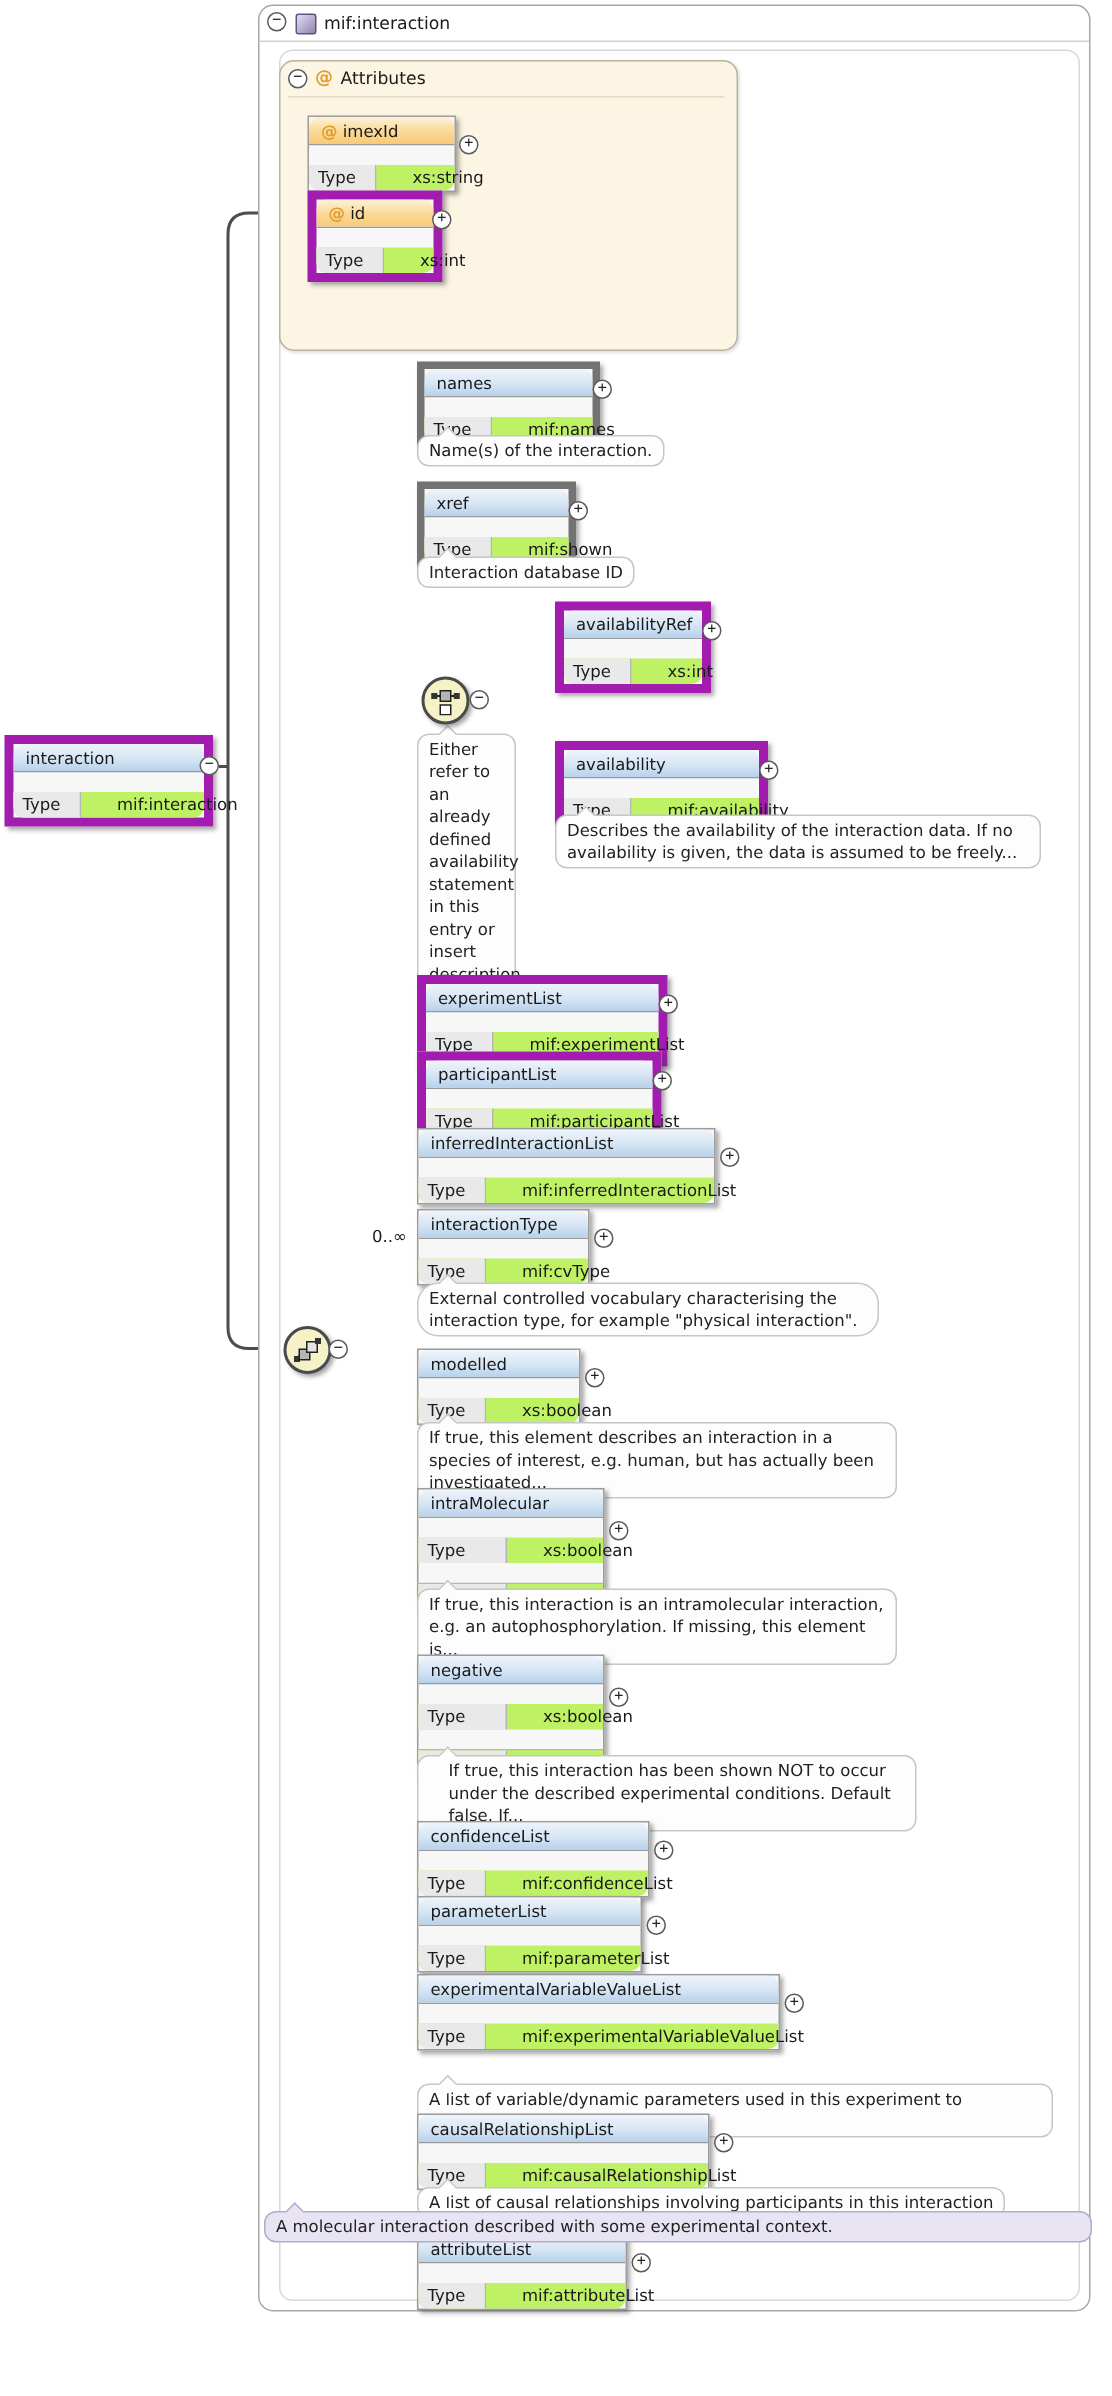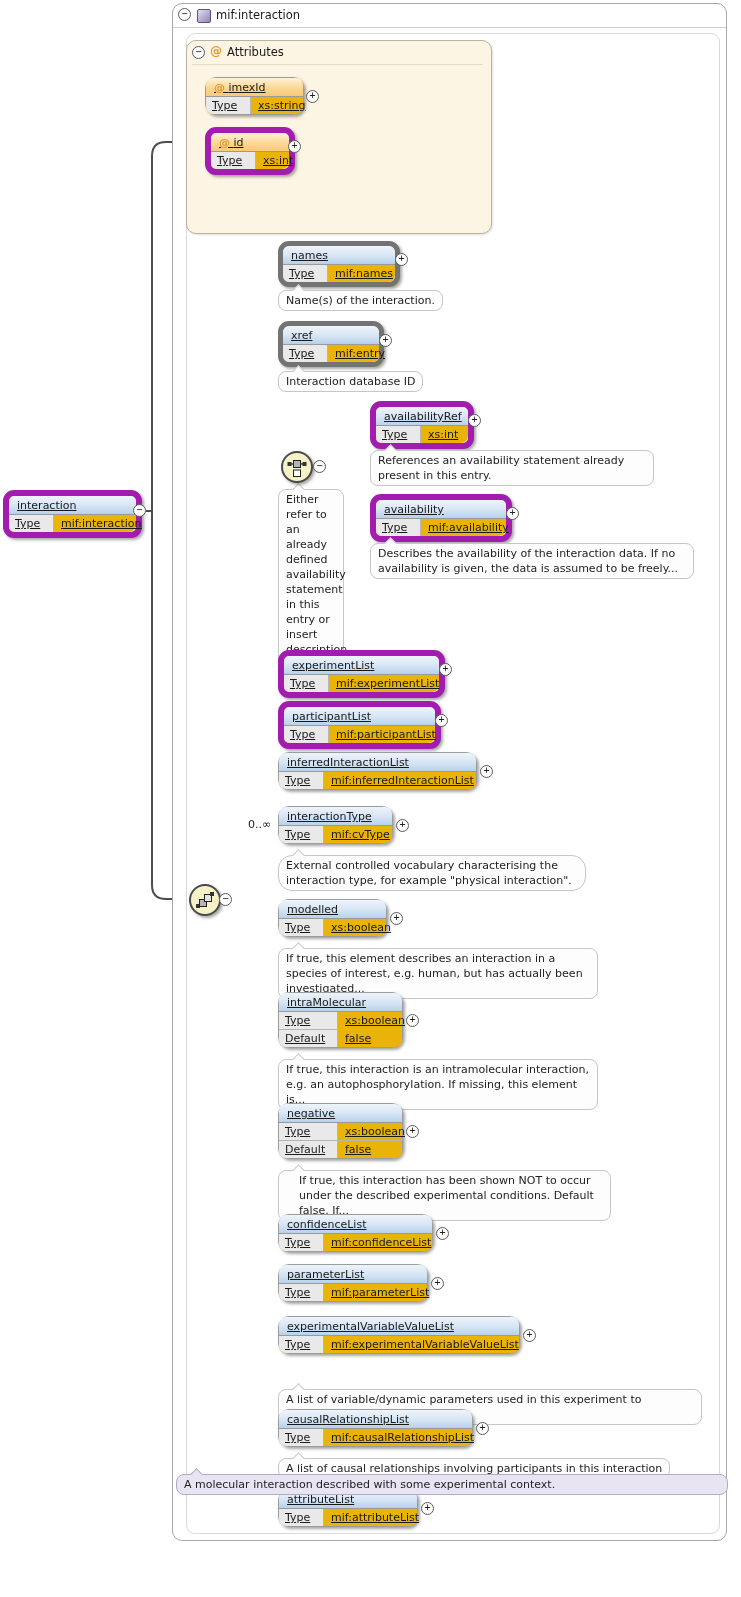--- a/index.html
+++ b/index.html
@@ -18,32 +18,32 @@
   .attr-sep{position:absolute;left:192px;top:64px;width:291px;border-top:1px solid #e6dcc1;}
 
   .hdr-title{position:absolute;left:216px;top:8px;font-size:11.5px;}
   .attr-title{position:absolute;left:227px;top:45px;font-size:11.5px;}
   .type-icon{position:absolute;left:197px;top:9px;width:12px;height:12px;border:1px solid #5c5480;
     background:linear-gradient(135deg,#e3def0 0%,#b7abd0 55%,#8f84ad 100%);border-radius:2px;}
   .at{color:#e09c2f;font-weight:bold;}
   .at-ico{position:absolute;left:210px;top:44px;font-size:12px;}
 
   
-  .ebox{position:absolute;border-radius:11px;background:#f7f7f7;
-    box-shadow:2px 2px 3px rgba(60,60,60,.45);text-decoration:underline;}
+  .ebox{position:absolute;border-radius:0;background:#f7f7f7;
+    box-shadow:2px 2px 3px rgba(60,60,60,.45);}
   .ebox .eh{padding:3px 8px 2px;border-bottom:1px solid #9a9a9a;border-radius:7px 7px 0 0;
     background:linear-gradient(180deg,#eef4fb 0%,#d6e5f4 55%,#b7d1eb 100%);white-space:nowrap;}
   .ebox.attr .eh{background:linear-gradient(180deg,#fdf2d8 0%,#fbd894 55%,#f9c977 100%);}
-  .erow{display:flex;background:#eab308;}
+  .erow{display:flex;background:#bef264;margin-top:13px;}
   .erow:last-child{border-radius:0 0 7px 7px;}
   .erow + .erow{border-top:1px solid #b5b5b5;}
   .ek{background:#e9e9e9;padding:2px 6px;border-right:1px solid #b5b5b5;width:32px;flex:0 0 auto;
     border-bottom-left-radius:inherit;}
   .rows3 .ek{width:46px;}
-  .ev{padding:2px 7px;flex:1;white-space:nowrap;border-bottom-right-radius:inherit;}
+  .ev{padding:2px 24px;flex:1;white-space:nowrap;border-bottom-right-radius:inherit;}
   .req{border:6px solid #a21caf;}
   .opt{border:1px solid #9c9c9c;}
   .mid{border:5px solid #737373;}
 
   
   .pm{position:absolute;width:11px;height:11px;border:1px solid #5a5a5a;border-radius:50%;background:#fff;
     font-size:10px;line-height:10px;text-align:center;color:#222;z-index:5;
     font-family:"DejaVu Sans Mono","Liberation Mono",monospace;}
 
   
@@ -153,35 +153,34 @@
         <span class="ev">mif:names</span>
       </div>
   </div>
   <div class="pm" style="left:395px;top:253px;">+</div>
   <div class="callout" style="left:278px;top:290px;">Name(s) of the interaction.</div>
 
   <div class="ebox mid" style="left:278px;top:321px;width:96px;">
     <div class="eh">xref</div>
     <div class="erow">
         <span class="ek">Type</span>
-        <span class="ev">mif:entry</span>
+        <span class="ev">mif:shown</span>
       </div>
   </div>
   <div class="pm" style="left:379px;top:334px;">+</div>
   <div class="callout" style="left:278px;top:371px;">Interaction database ID</div>
 
   <div class="ebox req" style="left:370px;top:401px;width:92px;">
     <div class="eh">availabilityRef</div>
     <div class="erow">
         <span class="ek">Type</span>
         <span class="ev">xs:int</span>
       </div>
   </div>
   <div class="pm" style="left:468px;top:414px;">+</div>
-  <div class="callout" style="left:370px;top:450px;width:268px;">References an availability statement already present in this entry.</div>
 
   <div class="ebox req" style="left:370px;top:494px;width:130px;">
     <div class="eh">availability</div>
     <div class="erow">
         <span class="ek">Type</span>
         <span class="ev">mif:availability</span>
       </div>
   </div>
   <div class="pm" style="left:506px;top:507px;">+</div>
   <div class="callout" style="left:370px;top:543px;width:308px;">Describes the availability of the interaction data. If no availability is given, the data is assumed to be freely...</div>

